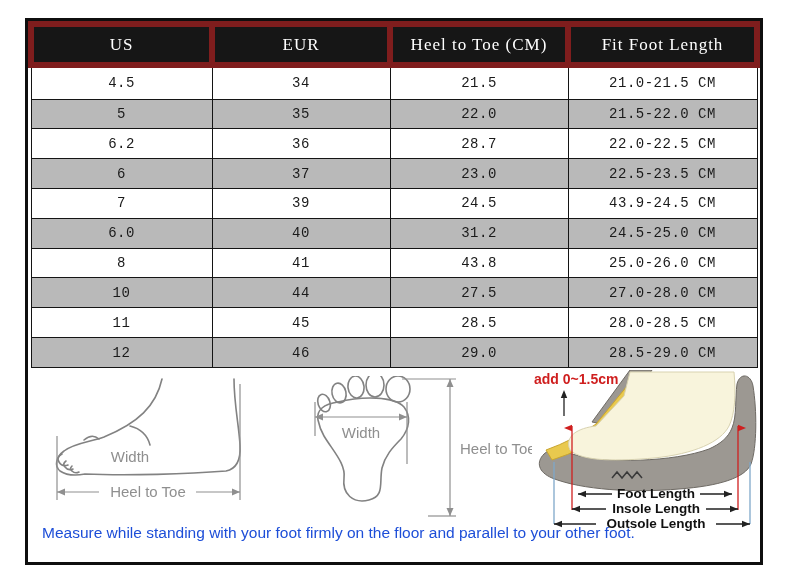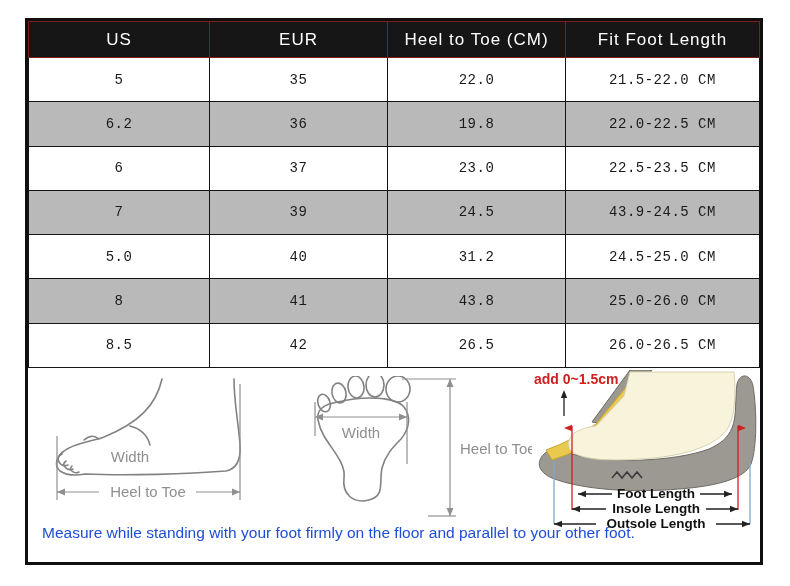--- a/index.html
+++ b/index.html
@@ -9,22 +9,22 @@
   }
   .frame{
     position:absolute;left:25px;top:18px;width:738px;height:547px;
     border:3px solid #0f0f0f;box-sizing:border-box;background:#ffffff;
   }
   table.size-table{
     width:100%;height:347px;border-collapse:collapse;table-layout:fixed;
   }
   table.size-table th{
     background:#161616;color:#ffffff;height:33px;font-weight:normal;
-    font-family:Liberation Sans, sans-serif;
-    font-size:17px;letter-spacing:1px;border:1px solid #7f1d1d;
+    font-family:Liberation Serif, serif;
+    font-size:17px;letter-spacing:1px;border:6px solid #7f1d1d;
   }
   table.size-table td{
     text-align:center;vertical-align:middle;
     font-family:"Liberation Mono","DejaVu Sans Mono",monospace;
     font-size:14px;color:#1a1a1a;border:1px solid #141414;
     padding:0;letter-spacing:0.5px;
   }
   table.size-table tbody tr{background:#ffffff;}
   table.size-table tbody tr:nth-child(even){background:#b9b9b9;}
   .bottom{position:absolute;left:0;top:347px;width:732px;height:194px;background:#ffffff;}
@@ -61,60 +61,78 @@
     <thead>
       <tr>
           <th>US</th>
           <th>EUR</th>
           <th>Heel to Toe (CM)</th>
           <th>Fit Foot Length</th>
         </tr>
     </thead>
     <tbody>
         <tr>
+          <td>4.5</td>
+          <td>34</td>
+          <td>21.5</td>
+          <td>21.0-21.5 CM</td>
+        </tr>
+        <tr>
           <td>5</td>
           <td>35</td>
           <td>22.0</td>
           <td>21.5-22.0 CM</td>
         </tr>
         <tr>
           <td>6.2</td>
           <td>36</td>
-          <td>19.8</td>
+          <td>28.7</td>
           <td>22.0-22.5 CM</td>
         </tr>
         <tr>
           <td>6</td>
           <td>37</td>
           <td>23.0</td>
           <td>22.5-23.5 CM</td>
         </tr>
         <tr>
           <td>7</td>
           <td>39</td>
           <td>24.5</td>
           <td>43.9-24.5 CM</td>
         </tr>
         <tr>
-          <td>5.0</td>
+          <td>6.0</td>
           <td>40</td>
           <td>31.2</td>
           <td>24.5-25.0 CM</td>
         </tr>
         <tr>
           <td>8</td>
           <td>41</td>
           <td>43.8</td>
           <td>25.0-26.0 CM</td>
         </tr>
         <tr>
-          <td>8.5</td>
-          <td>42</td>
-          <td>26.5</td>
-          <td>26.0-26.5 CM</td>
+          <td>10</td>
+          <td>44</td>
+          <td>27.5</td>
+          <td>27.0-28.0 CM</td>
+        </tr>
+        <tr>
+          <td>11</td>
+          <td>45</td>
+          <td>28.5</td>
+          <td>28.0-28.5 CM</td>
+        </tr>
+        <tr>
+          <td>12</td>
+          <td>46</td>
+          <td>29.0</td>
+          <td>28.5-29.0 CM</td>
         </tr>
       </tbody>
   </table>
 
   <div class="bottom">
 
     <svg class="svg-sidefoot" width="222" height="128" viewBox="0 0 222 128" xmlns="http://www.w3.org/2000/svg">
       <path class="foot-line" d="M118,1 C112,28 94,45 60,59 C46,64 30,65 20,73 C12,79 10,88 16,93 C22,97 31,98 41,96 C82,98 145,96 182,93 C192,91 197,83 196,67 C195,48 190,26 190,1"></path>
       <path class="foot-line" d="M18,76 q-6,3 -3,8 q3,5 9,3"></path>
       <path class="foot-line" d="M22,83 q-4,3 -1,6 q3,4 8,2"></path>

